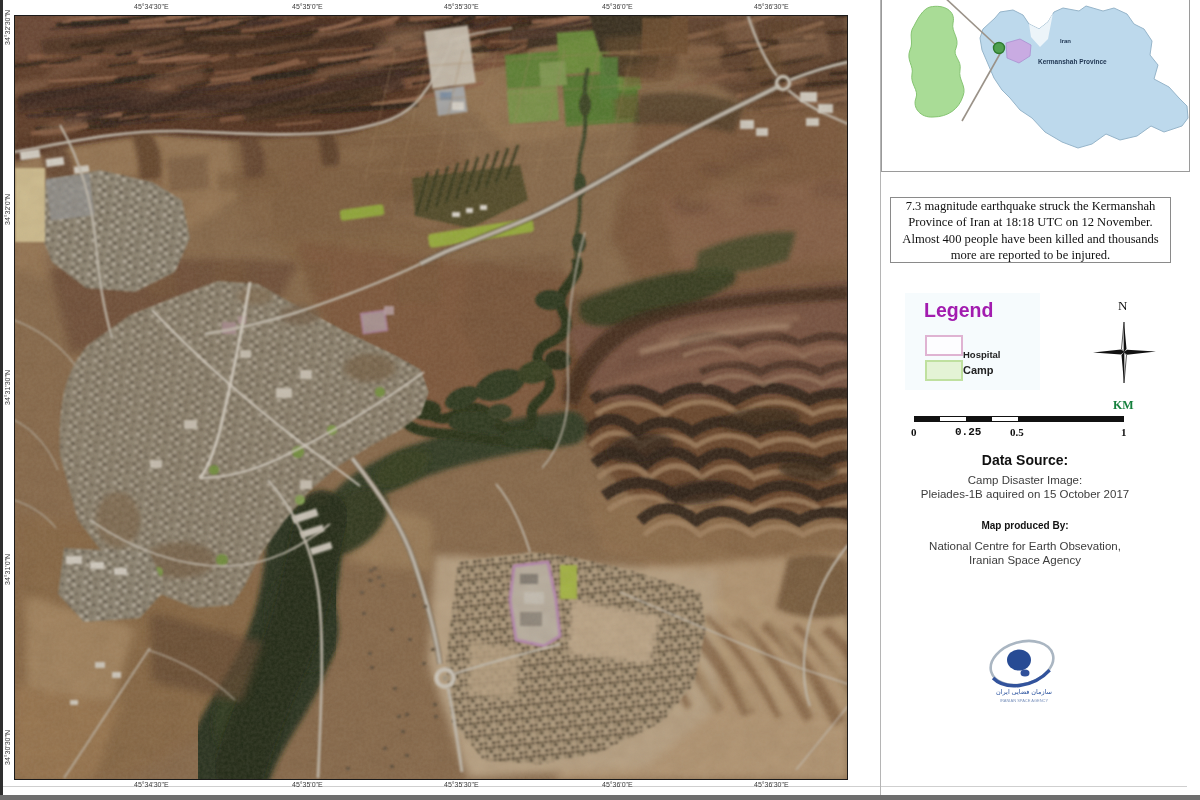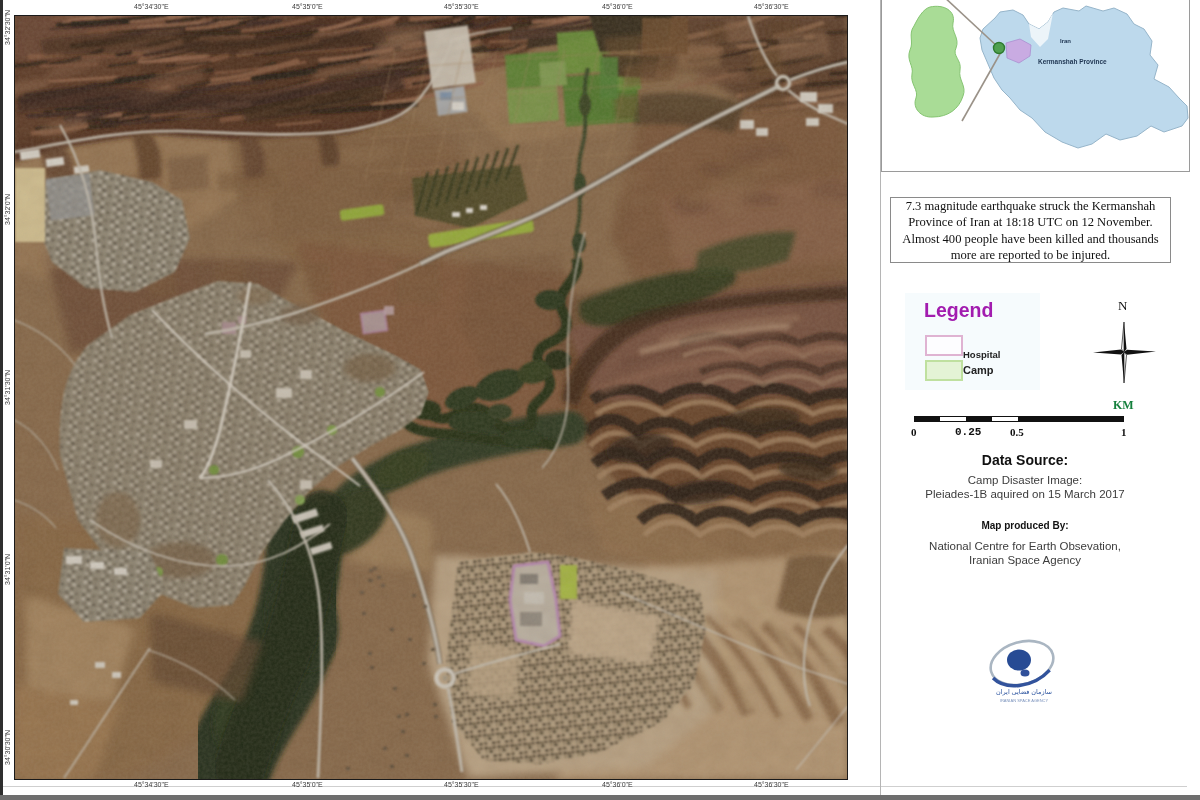--- a/index.html
+++ b/index.html
@@ -893,21 +893,21 @@
 
 <div class="abs" style="left:911px;top:426px;font-size:11px;font-weight:bold;font-family:'Liberation Serif',serif;color:#111;">0</div>
 <div class="abs" style="left:955px;top:426px;font-size:11px;font-weight:bold;font-family:Liberation Mono, monospace;color:#111;">0.25</div>
 <div class="abs" style="left:1010px;top:426px;font-size:11px;font-weight:bold;font-family:'Liberation Serif',serif;color:#111;">0.5</div>
 <div class="abs" style="left:1121px;top:426px;font-size:11px;font-weight:bold;font-family:'Liberation Serif',serif;color:#111;">1</div>
 
 <div class="abs" style="left:880px;top:452px;width:290px;text-align:center;font-size:14px;font-weight:bold;color:#111;">Data Source:</div>
 
 <div class="abs" style="left:880px;top:474px;width:290px;text-align:center;font-size:11.5px;color:#3c3c3c;">Camp Disaster Image:</div>
 
-<div class="abs" style="left:880px;top:488px;width:290px;text-align:center;font-size:11.5px;color:#3c3c3c;">Pleiades-1B aquired on 15 March 2017</div>
+<div class="abs" style="left:880px;top:488px;width:290px;text-align:center;font-size:11.5px;color:#3c3c3c;">Pleiades-1B aquired on 15 October 2017</div>
 
 <div class="abs" style="left:880px;top:520px;width:290px;text-align:center;font-size:10px;font-weight:bold;color:#111;">Map produced By:</div>
 
 <div class="abs" style="left:880px;top:540px;width:290px;text-align:center;font-size:11.5px;color:#3c3c3c;">National Centre for Earth Obsevation,</div>
 
 <div class="abs" style="left:880px;top:554px;width:290px;text-align:center;font-size:11.5px;color:#3c3c3c;">Iranian Space Agency</div>
 
 <svg class="abs" style="left:988px;top:636px;" width="72" height="70" viewBox="0 0 72 70">
 <g fill="none">
 <ellipse cx="34" cy="27" rx="32" ry="21" stroke="#aab6c2" stroke-width="2.6" transform="rotate(-16 34 27)"></ellipse>

